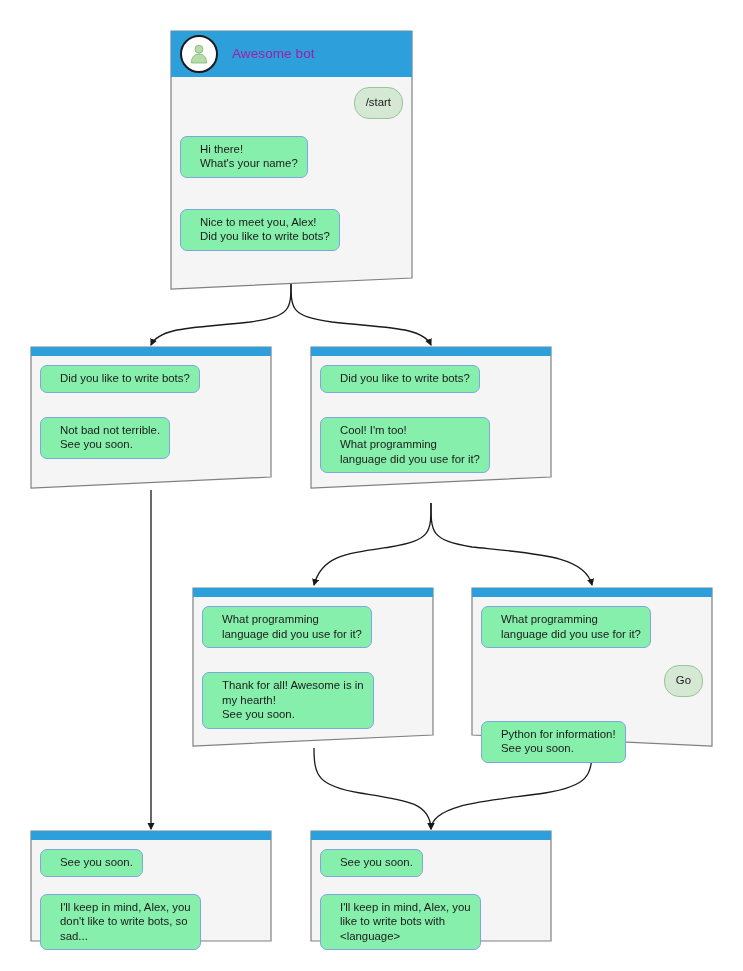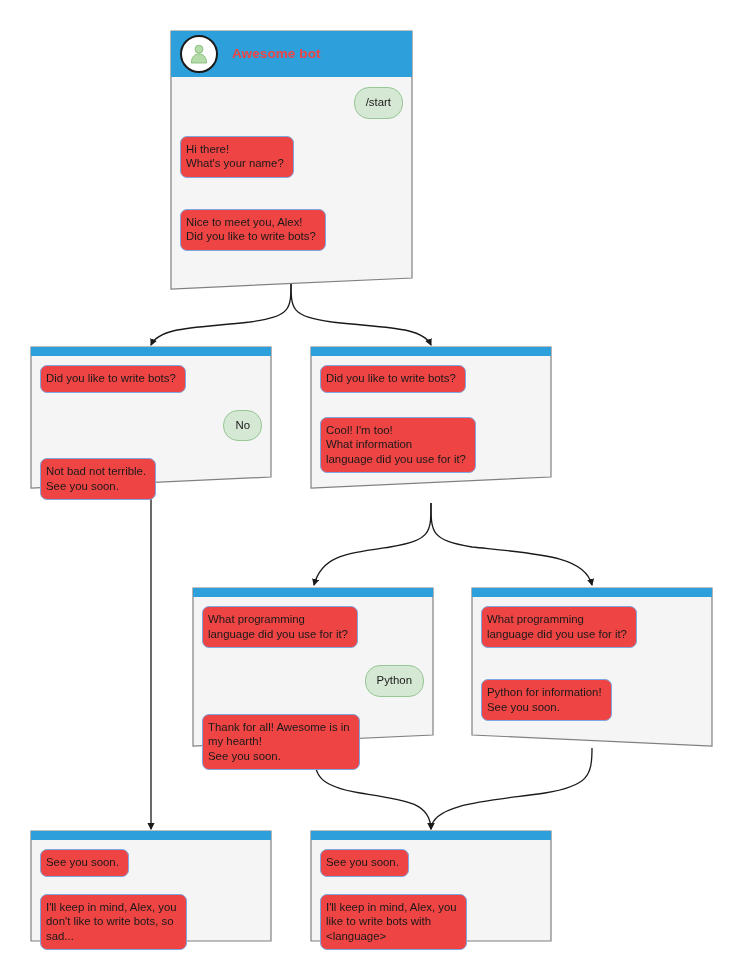--- a/index.html
+++ b/index.html
@@ -66,23 +66,23 @@
     flex: 0 0 38px;
     border-radius: 50%;
     background: #ffffff;
     border: 2px solid #1a1a1a;
     box-sizing: border-box;
     display: flex;
     align-items: center;
     justify-content: center;
   }
   .bot-title {
-    color: #ef4444;
+    color: #a21caf;
     font-size: 13.5px;
-    font-weight: bold;
+    font-weight: normal;
     margin-left: 14px;
     letter-spacing: 0.1px;
   }
 
   
   .header-thin {
     height: 9px;
   }
 
   .chat-body {
@@ -101,23 +101,23 @@
     font-size: 11.4px;
     line-height: 14.5px;
     color: #1a1a1a;
     border-radius: 7px;
     border: 1px solid;
     box-sizing: border-box;
     white-space: pre-line;
     max-width: 86%;
   }
   .bubble.bot {
-    background: #ef4444;
+    background: #86efac;
     border-color: #7ea6e0;
-    padding: 5px 9px 6px 5px;
+    padding: 5px 9px 6px 19px;
   }
   .bubble.user {
     background: #d5e8d4;
     border-color: #97c695;
     padding: 7px 11px 8px 11px;
     border-radius: 15px;
   }
   .gap-s { height: 7px; }
   .gap-m { height: 14px; }
 </style>
@@ -199,23 +199,20 @@
       <path d="M 1 1 L 241 1 L 241 131 L 1 142 Z" fill="#F5F5F5" stroke="#808080" stroke-width="1.2"></path>
       <path d="M 1 1 L 241 1 L 241 10 L 1 10 Z" fill="#2D9FDA"></path>
     </svg>
     <div class="card-inner">
       <div class="header-thin"></div>
       <div class="chat-body">
         <div class="msg-row left">
           <div class="bubble bot">Did you like to write bots?</div>
         </div>
         <div class="gap-s"></div>
-        <div class="msg-row right">
-          <div class="bubble user">No</div>
-        </div>
         <div class="gap-s"></div>
         <div class="msg-row left">
           <div class="bubble bot">Not bad not terrible.
 See you soon.</div>
         </div>
       </div>
     </div>
   </div>
 
   <div class="card" style="left:310px; top:346px; width:242px; height:143px;">
@@ -226,43 +223,40 @@
     <div class="card-inner">
       <div class="header-thin"></div>
       <div class="chat-body">
         <div class="msg-row left">
           <div class="bubble bot">Did you like to write bots?</div>
         </div>
         <div class="gap-s"></div>
         <div class="gap-s"></div>
         <div class="msg-row left">
           <div class="bubble bot">Cool! I'm too!
-What information
+What programming
 language did you use for it?</div>
         </div>
       </div>
     </div>
   </div>
 
   <div class="card" style="left:192px; top:587px; width:242px; height:160px;">
     <svg class="card-shape" viewBox="0 0 242 160" preserveAspectRatio="none">
       <path d="M 1 1 L 241 1 L 241 148 L 1 159 Z" fill="#F5F5F5" stroke="#808080" stroke-width="1.2"></path>
       <path d="M 1 1 L 241 1 L 241 10 L 1 10 Z" fill="#2D9FDA"></path>
     </svg>
     <div class="card-inner">
       <div class="header-thin"></div>
       <div class="chat-body">
         <div class="msg-row left">
           <div class="bubble bot">What programming
 language did you use for it?</div>
         </div>
         <div class="gap-s"></div>
-        <div class="msg-row right">
-          <div class="bubble user">Python</div>
-        </div>
         <div class="gap-s"></div>
         <div class="msg-row left">
           <div class="bubble bot">Thank for all! Awesome is in
 my hearth!
 See you soon.</div>
         </div>
       </div>
     </div>
   </div>
 
@@ -272,20 +266,23 @@
       <path d="M 1 1 L 241 1 L 241 10 L 1 10 Z" fill="#2D9FDA"></path>
     </svg>
     <div class="card-inner">
       <div class="header-thin"></div>
       <div class="chat-body">
         <div class="msg-row left">
           <div class="bubble bot">What programming
 language did you use for it?</div>
         </div>
         <div class="gap-s"></div>
+        <div class="msg-row right">
+          <div class="bubble user">Go</div>
+        </div>
         <div class="gap-m"></div>
         <div class="msg-row left">
           <div class="bubble bot">Python for information!
 See you soon.</div>
         </div>
       </div>
     </div>
   </div>
 
   <div class="card" style="left:30px; top:830px; width:242px; height:112px;">

